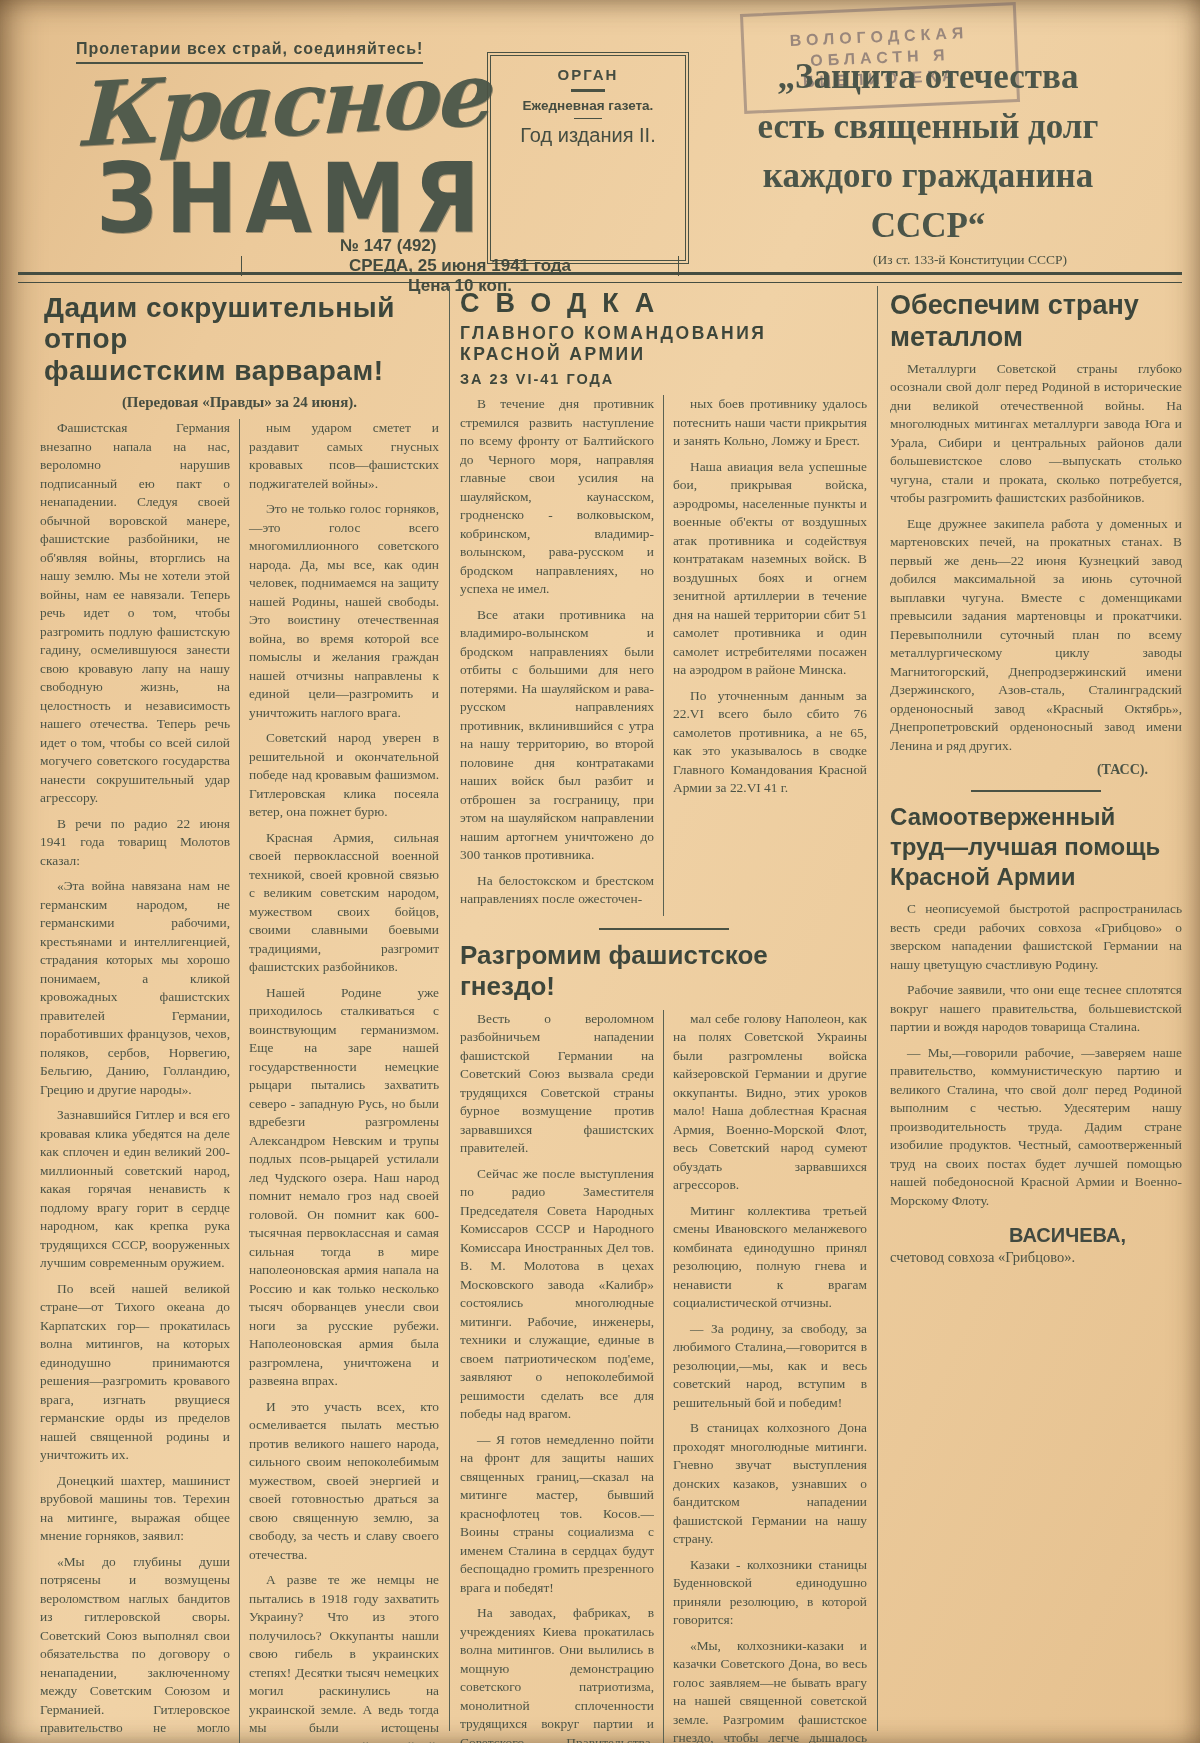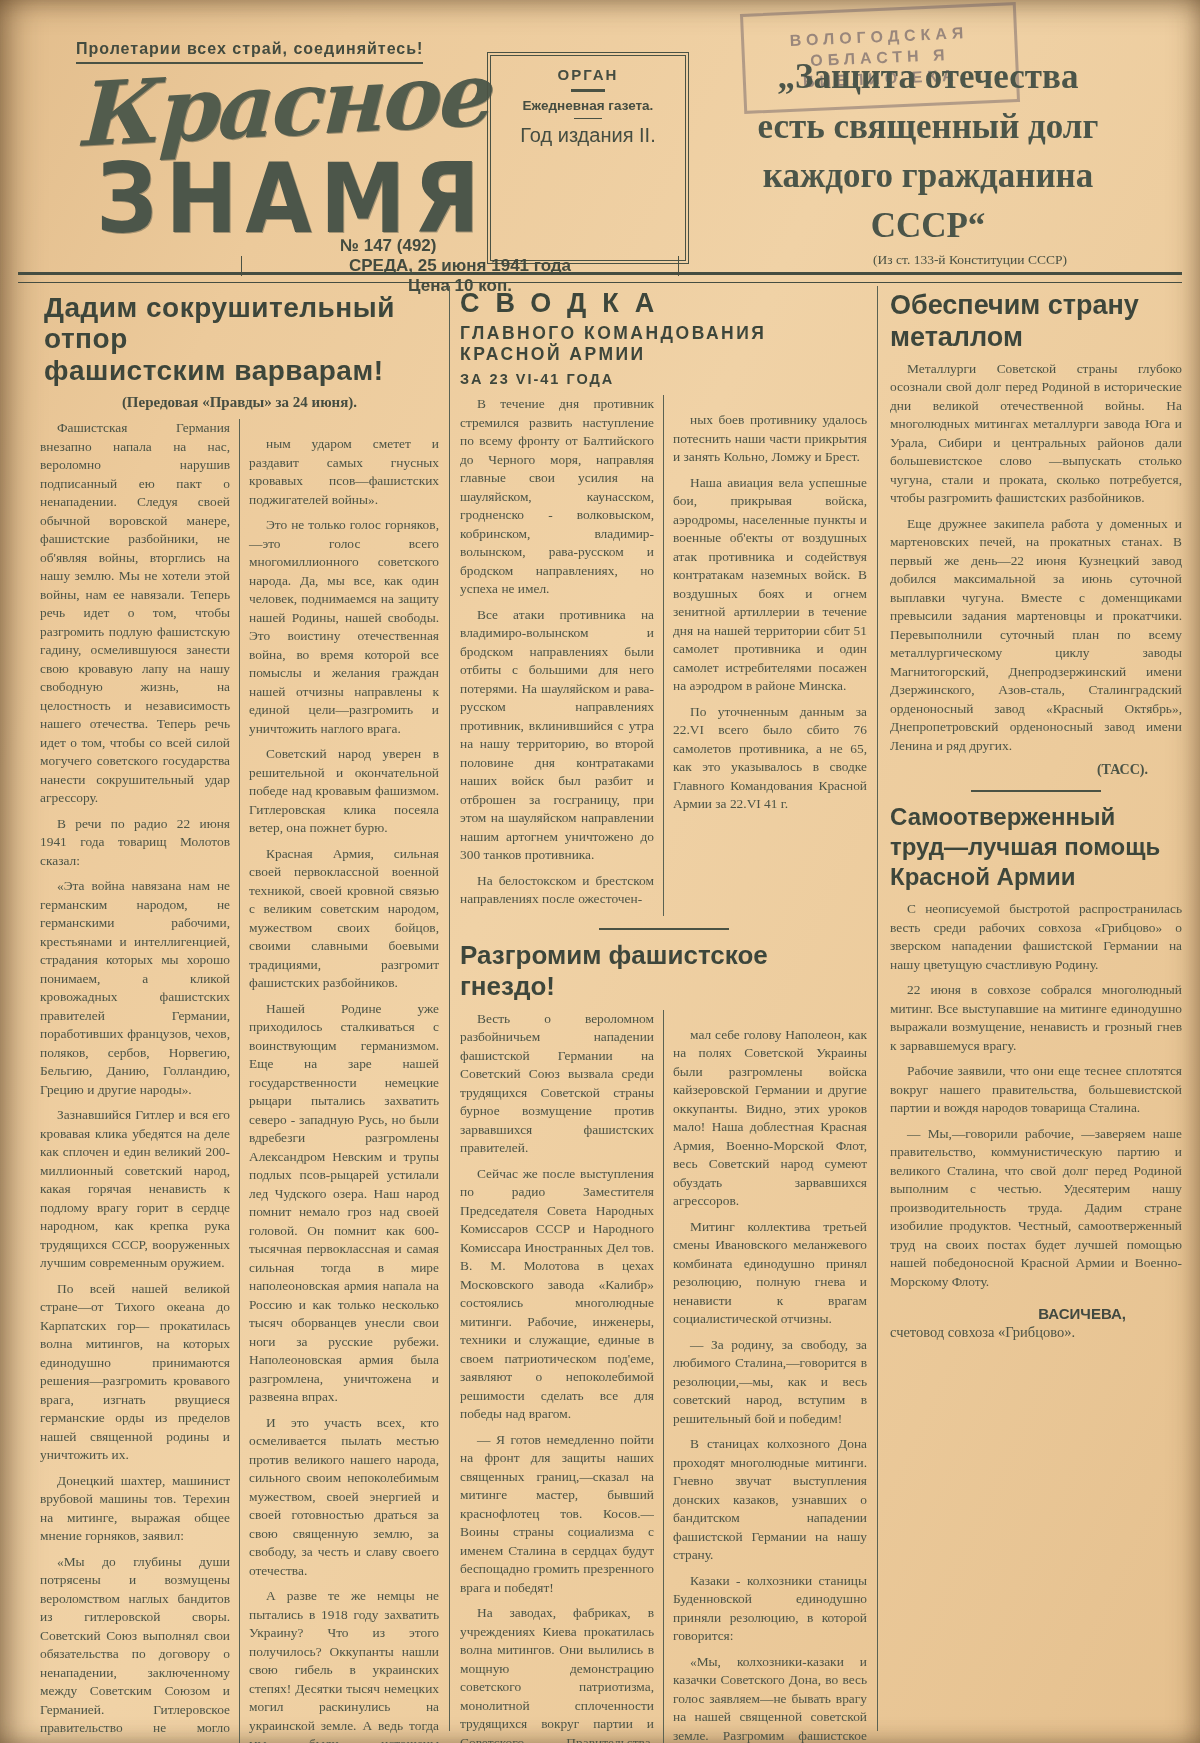--- a/index.html
+++ b/index.html
@@ -76,41 +76,41 @@
     position:absolute;left:40px;top:286px;width:1142px;bottom:12px;
     display:flex;
   }
   .grp{box-sizing:border-box;}
   .grp-left{width:410px;padding-right:10px;border-right:1px solid #5a6253;}
   .grp-center{width:428px;padding:0 10px;border-right:1px solid #5a6253;}
   .grp-right{flex:1;padding-left:12px;}
   .twocol{display:flex;margin-top:8px;}
   .subcol{flex:1;box-sizing:border-box;}
   .subcol.first{padding-right:9px;border-right:1px solid #5a6253;}
-  .subcol.second{padding-left:9px;margin-top:16px;}
+  .subcol.second{padding-left:9px;}
   .bodytext p{
     margin:0 0 7px;text-align:justify;text-indent:17px;
     font-size:13.4px;line-height:1.38;color:#4c5446;
   }
   .headline{
     font-family:"Liberation Sans",sans-serif;font-weight:bold;color:#3d463b;
     text-align:left;
   }
   .h-left{font-size:28px;line-height:1.12;margin:6px 4px 2px;letter-spacing:.5px;}
   .h-sub{font-size:15px;font-weight:bold;text-align:center;margin:8px 0 2px;color:#454d41;}
   .h-svodka1{font-size:27px;letter-spacing:16px;margin-top:2px;}
   .h-svodka2{font-size:17.5px;letter-spacing:2.5px;margin-top:4px;}
   .h-svodka3{font-size:14.5px;letter-spacing:2px;margin-top:6px;}
   .h-gnezdo{font-size:26px;margin:6px 0 4px;}
   .h-metal{font-size:27px;line-height:1.18;margin:4px 0 6px;}
   .h-trud{font-size:24px;line-height:1.25;margin:6px 0 8px;}
   .tass{text-align:right;padding-right:34px;font-size:14px;font-weight:bold;color:#4c5446;margin-top:4px;}
   .divider{width:130px;border-top:2px solid #4a5244;margin:12px auto 10px;}
   .sig-name{
-    font-family:"Liberation Sans",sans-serif;font-weight:bold;font-size:15px;
+    font-family:"Liberation Sans",sans-serif;font-weight:bold;font-size:20px;
     text-align:right;padding-right:56px;color:#414940;margin-top:14px;
   }
   .sig-role{font-size:14.5px;color:#4c5446;margin-top:2px;}
 </style>
 </head>
 <body>
 
 <div class="page">
 
   <div class="slogan">Пролетарии всех страй, соединяйтесь!</div>
@@ -229,21 +229,20 @@
         </div>
       <div class="tass">(ТАСС).</div>
       <div class="divider"></div>
       <div class="headline h-trud">
         <div>Самоотверженный</div>
         <div>труд—лучшая помощь</div>
         <div>Красной Армии</div>
       </div>
       <div class="bodytext">
           <p>С неописуемой быстротой распространилась весть среди рабочих совхоза «Грибцово» о зверском нападении фашистской Германии на нашу цветущую счастливую Родину.</p>
-          <p>22 июня в совхозе собрался многолюдный митинг. Все выступавшие на митинге единодушно выражали возмущение, ненависть и грозный гнев к зарвавшемуся врагу.</p>
           <p>Рабочие заявили, что они еще теснее сплотятся вокруг нашего правительства, большевистской партии и вождя народов товарища Сталина.</p>
           <p>— Мы,—говорили рабочие, —заверяем наше правительство, коммунистическую партию и великого Сталина, что свой долг перед Родиной выполним с честью. Удесятерим нашу производительность труда. Дадим стране изобилие продуктов. Честный, самоотверженный труд на своих постах будет лучшей помощью нашей победоносной Красной Армии и Военно-Морскому Флоту.</p>
         </div>
       <div class="sig-name">ВАСИЧЕВА,</div>
       <div class="sig-role">счетовод совхоза «Грибцово».</div>
     </div>
 
   </div>
 </div>
 

